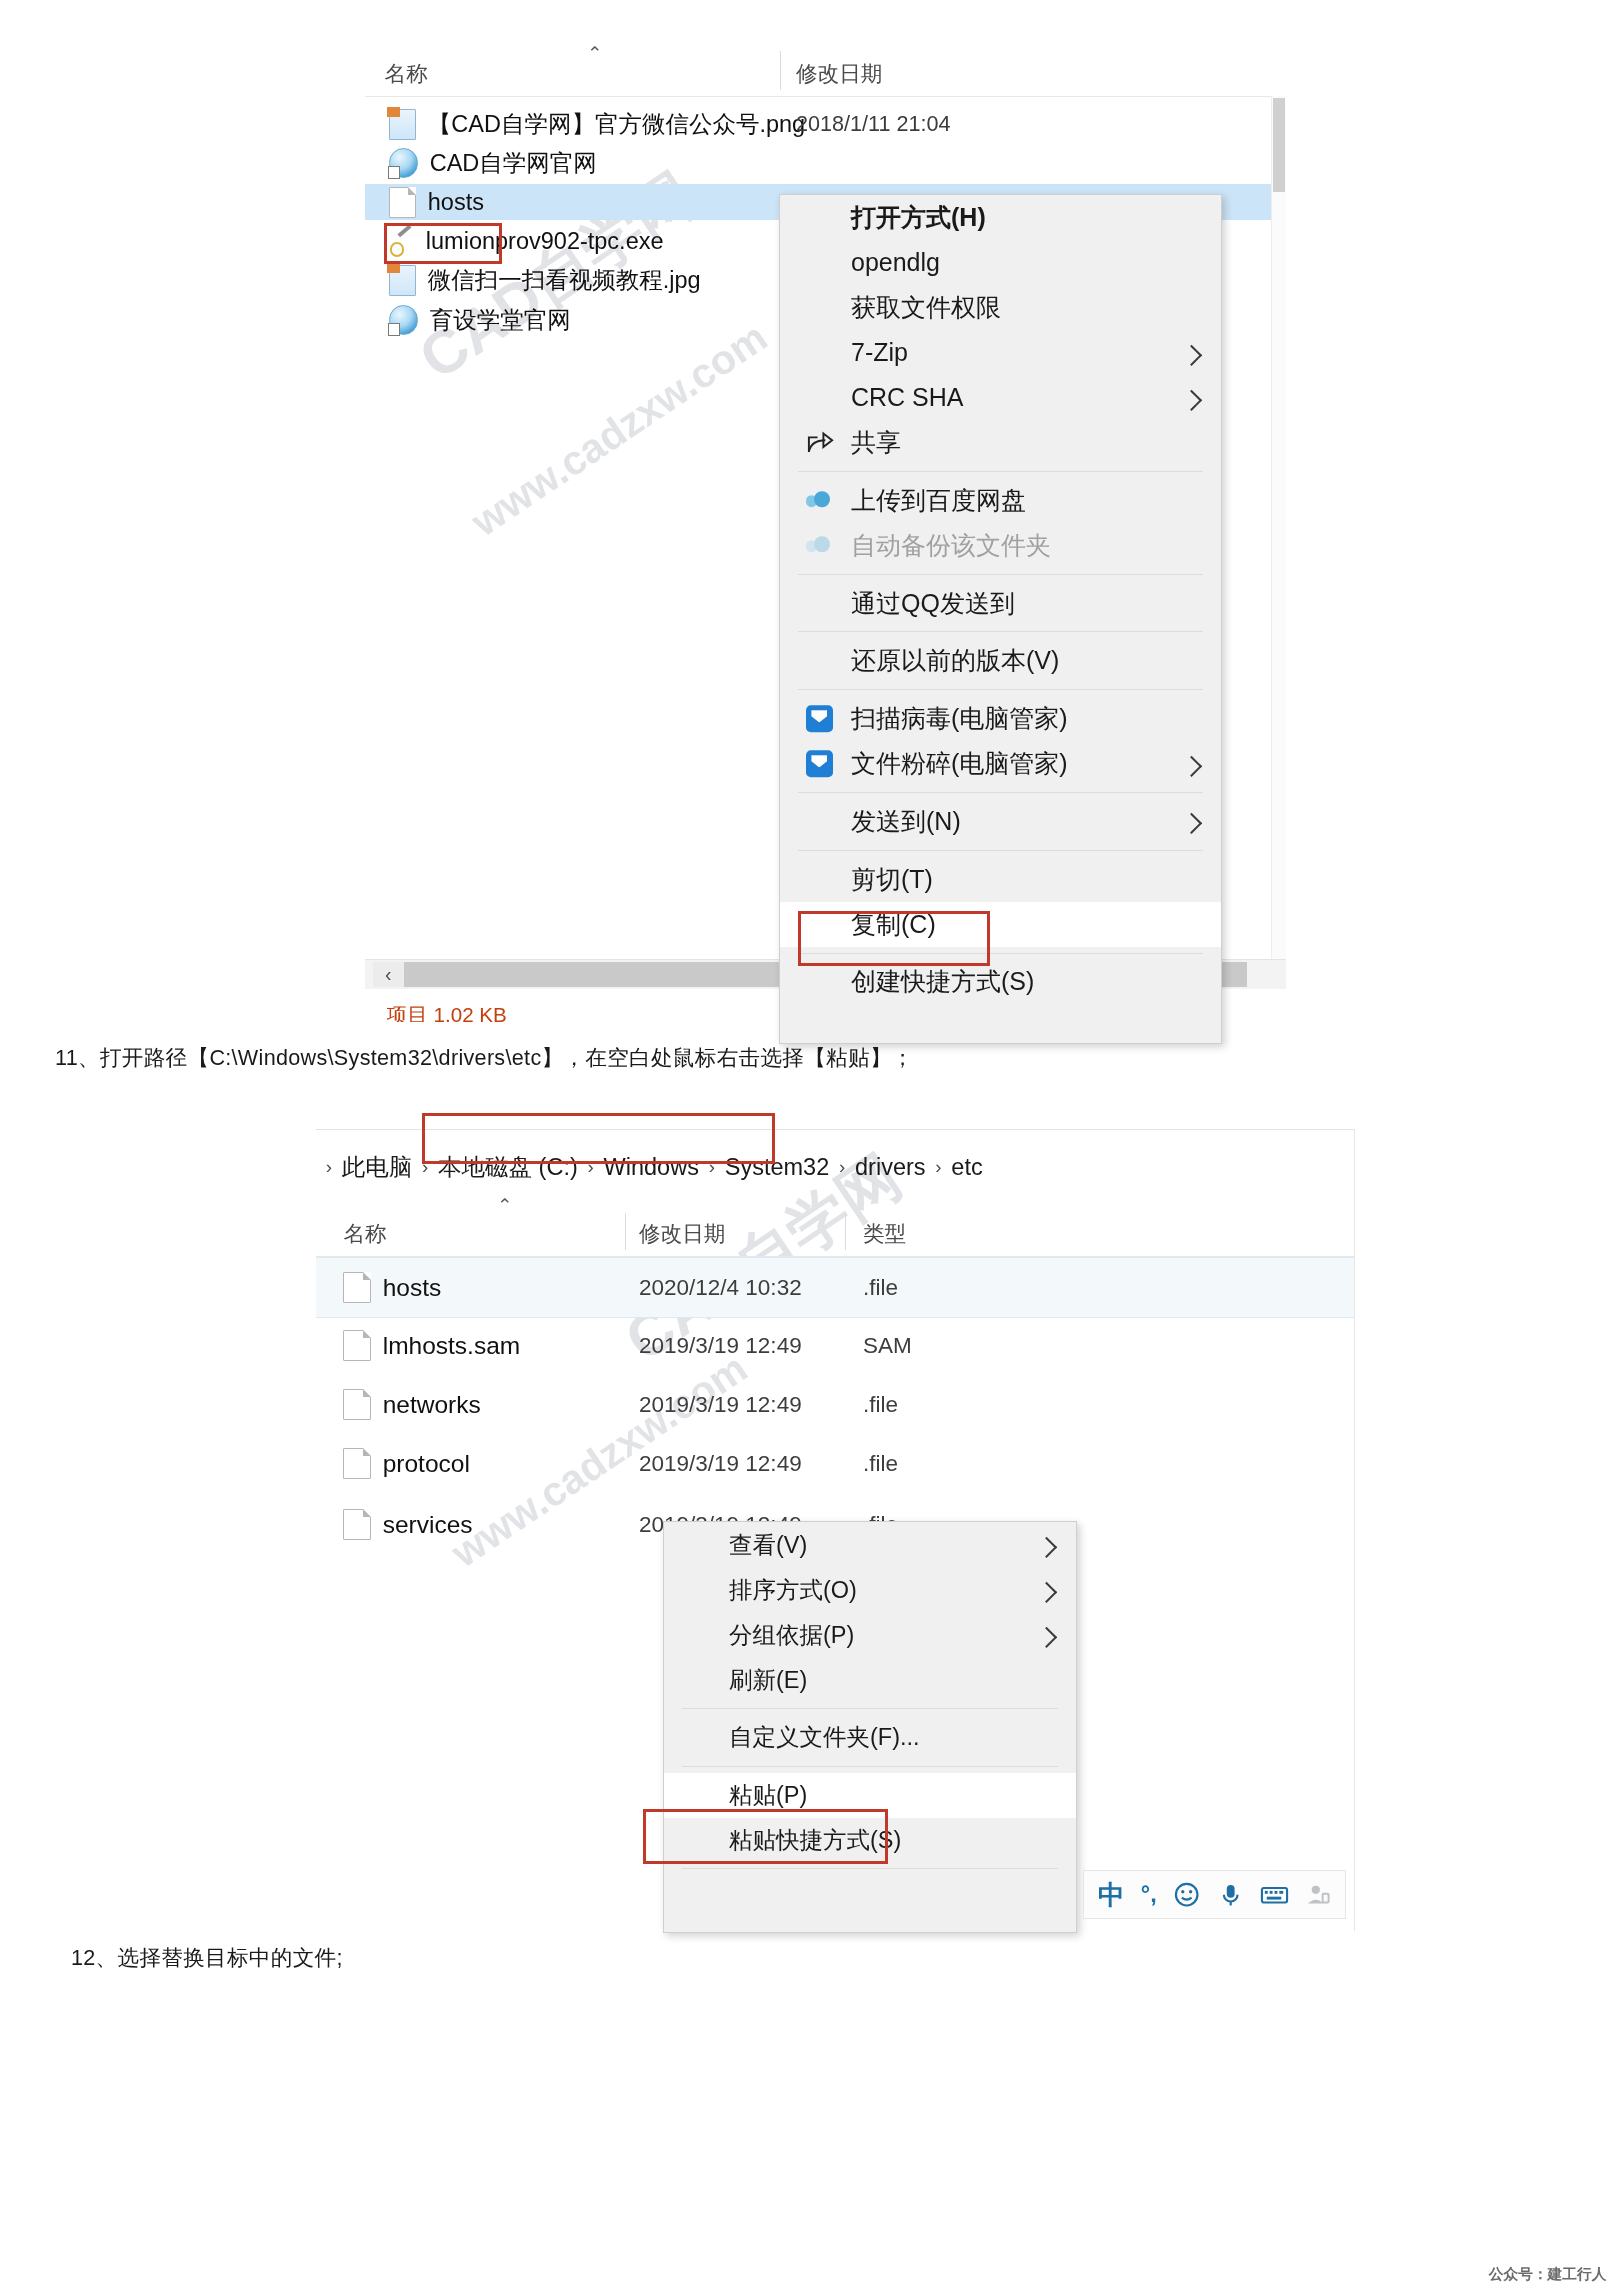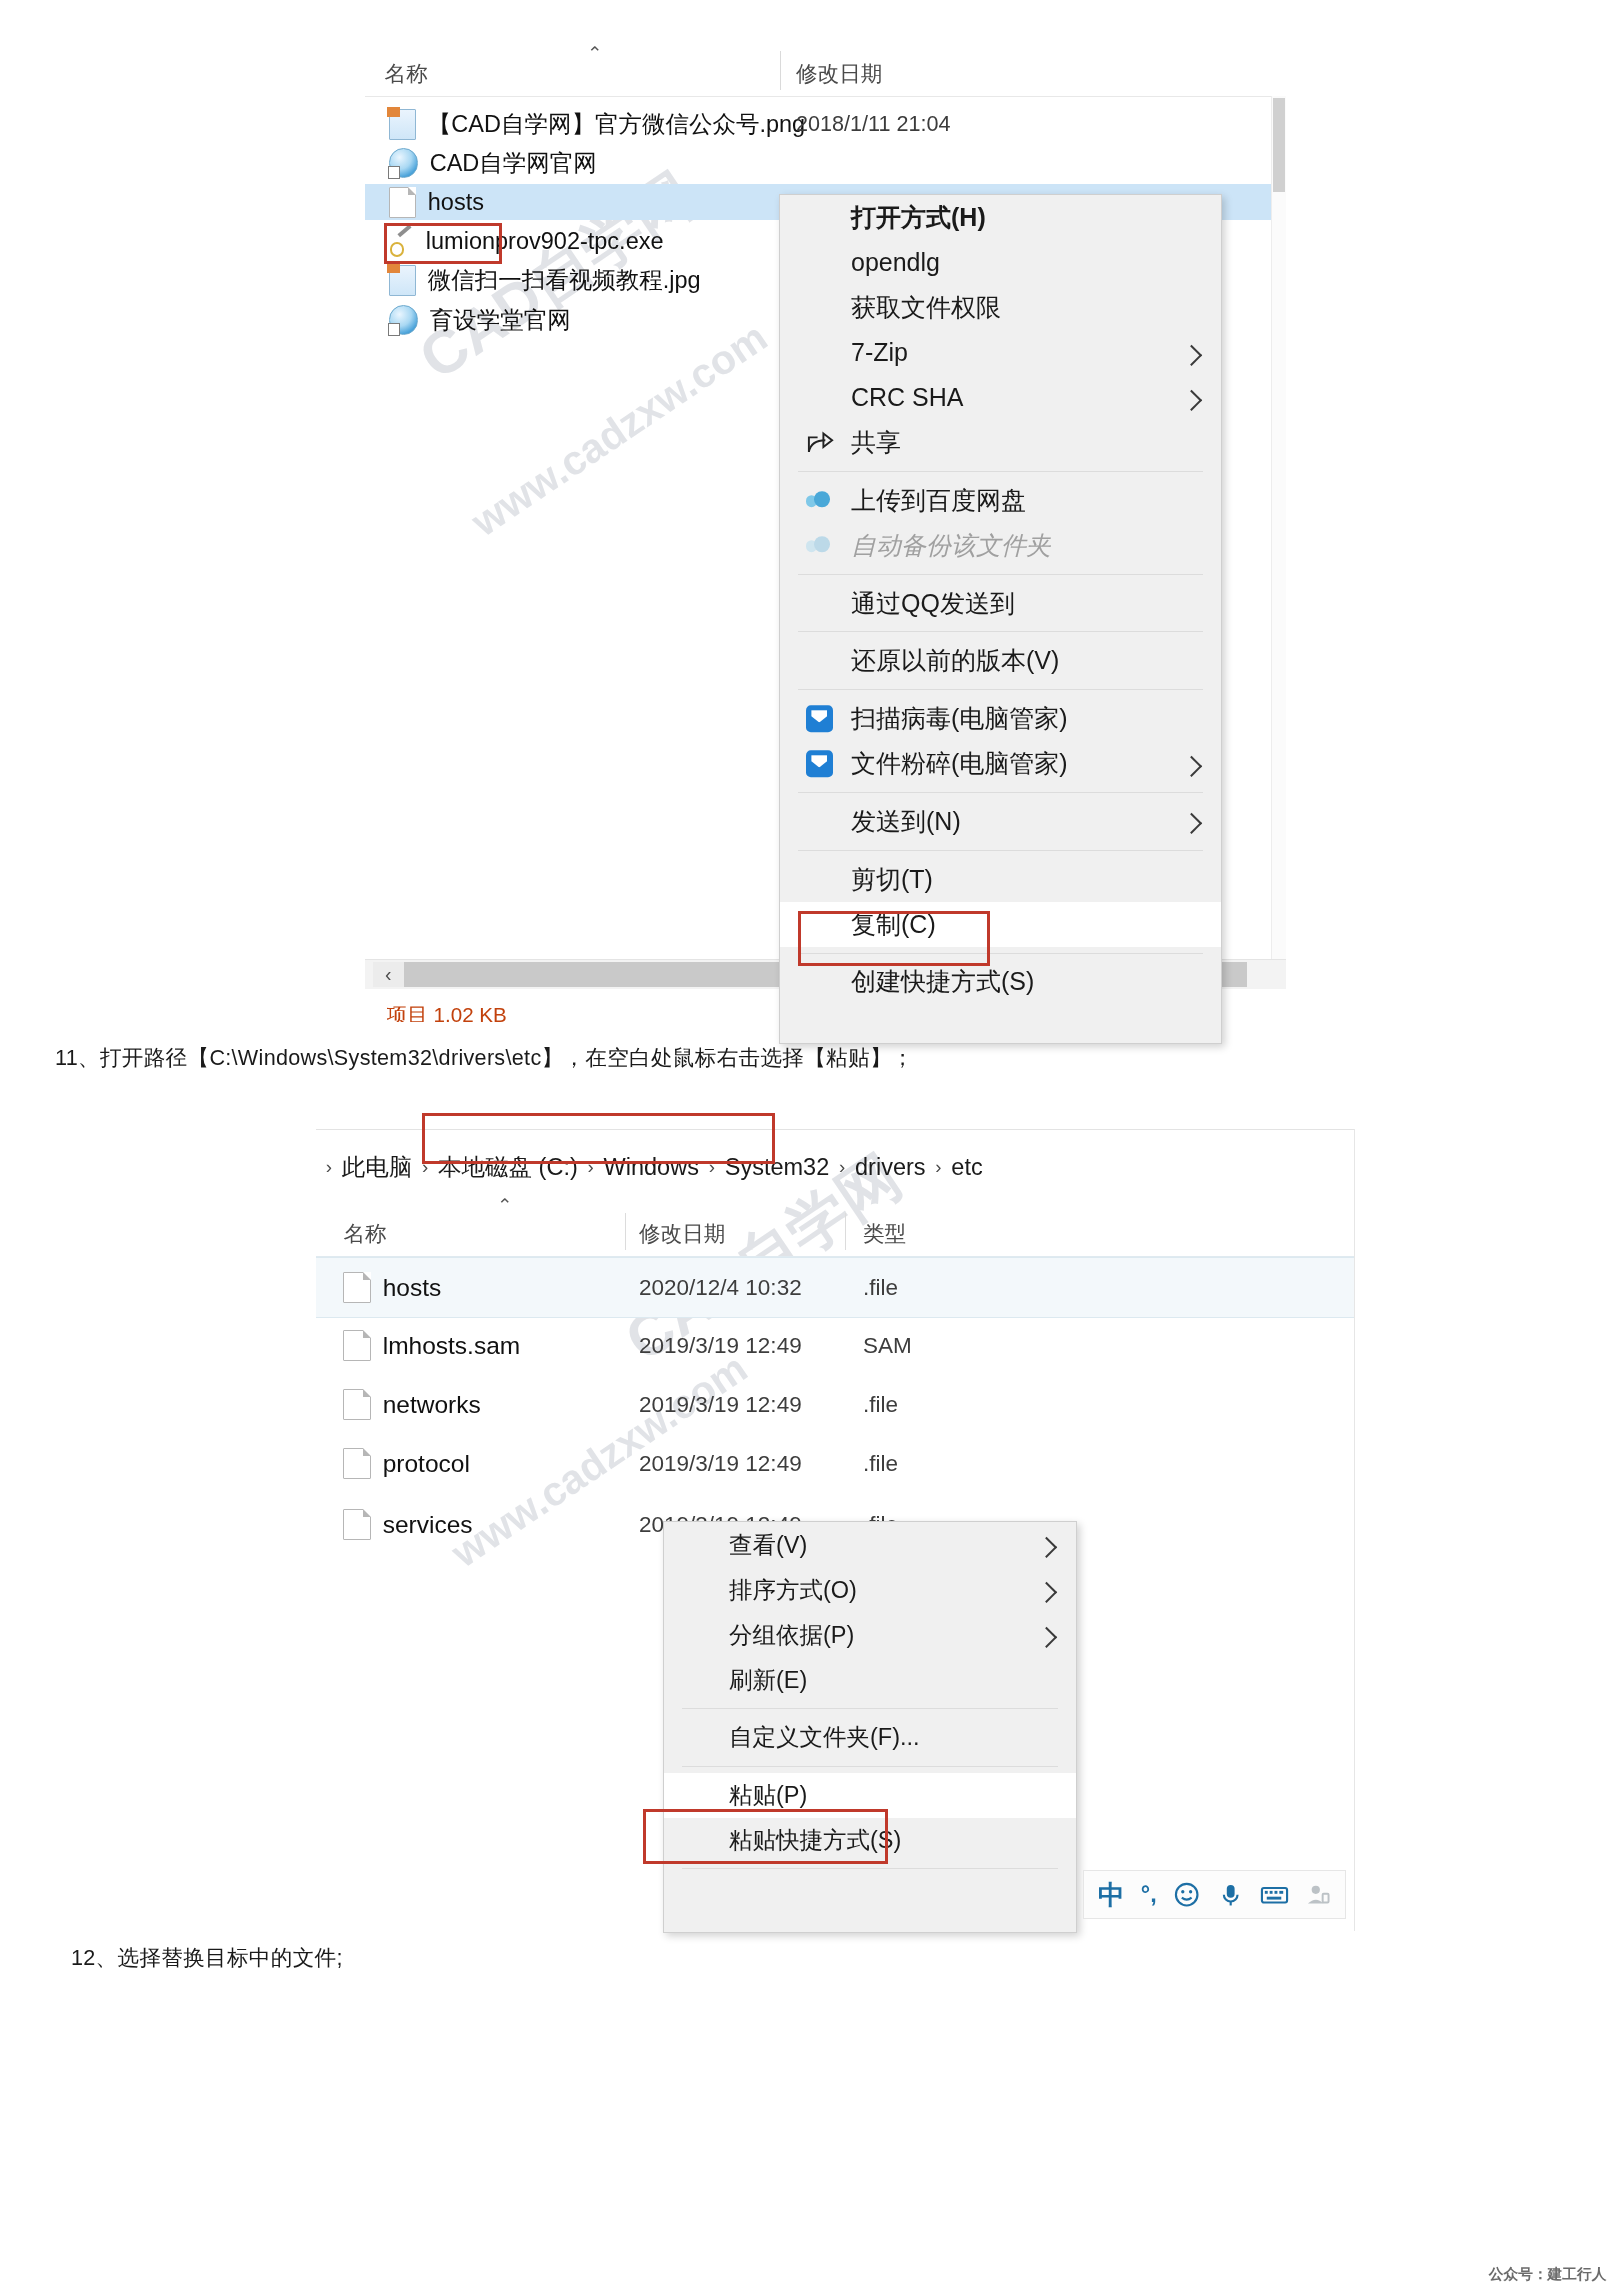--- a/index.html
+++ b/index.html
@@ -71,21 +71,21 @@
 
   
   .redbox{position:absolute; border:3.9px solid #c0392b; box-sizing:border-box; pointer-events:none;}
 
   
   #menu1{position:absolute; left:779px; top:194px; width:441px; height:848px;
      background:#f0f0f0; border:1px solid #cfcfcf; box-shadow:2.9px 2.9px 7.8px rgba(0,0,0,.18);}
   #menu1 .mi{position:relative; height:45px; display:flex; align-items:center;
      font-size:25px; color:#1a1a1a; padding-left:71px;}
   #menu1 .mi.bold{font-weight:700;}
-  #menu1 .mi.dim{color:#a0a0a0;font-style:italic;}
+  #menu1 .mi.dim{color:#a0a0a0;}
   #menu1 .mi.white{background:#ffffff;}
   #menu1 .msep{height:1px; background:#dcdcdc; margin:5.9px 17.6px;}
   .chev{position:absolute; right:27.4px; top:50%; transform:translateY(-50%);
      width:12.7px;height:12.7px;border-right:2.5px solid #3a3a3a;border-top:2.5px solid #3a3a3a;
      rotate:45deg;}
   .mico{position:absolute; left:25.5px; top:50%; transform:translateY(-50%);
      width:29px; height:29px;}
   .mico.share svg{display:block;}
   .mico.cloud{width:25.5px;height:17.6px;}
   .mico.cloud:before{content:"";position:absolute;left:0;top:3.9px;width:11.8px;height:11.8px;border-radius:50%;

